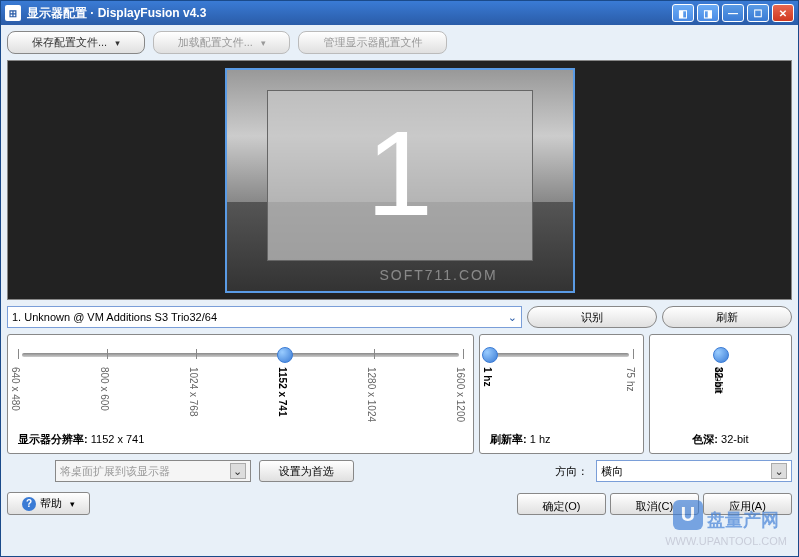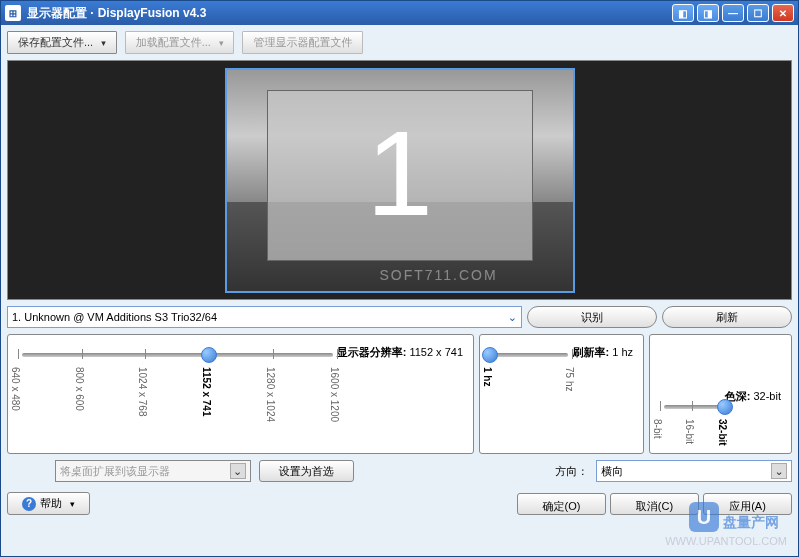--- a/index.html
+++ b/index.html
@@ -7,36 +7,36 @@
 .window { width: 799px; height: 557px; border: 1px solid #1a4a8a; display: flex; flex-direction: column; }
 .titlebar { height: 24px; background: linear-gradient(to bottom, #3a7bd5, #2a5ca8); display: flex; align-items: center; padding: 0 4px; color: #fff; font-weight: bold; font-size: 12px; }
 .titlebar-icon { width: 16px; height: 16px; background: #fff; margin-right: 6px; border-radius: 2px; display:flex; align-items:center; justify-content:center; color:#2a5ca8; font-size:10px; }
 .titlebar-text { flex: 1; }
 .win-btns { display: flex; gap: 3px; }
 .win-btn { width: 22px; height: 18px; border: 1px solid #fff; background: linear-gradient(to bottom, #5a9be5, #3a7bd5); border-radius: 3px; display: flex; align-items: center; justify-content: center; color: #fff; font-size: 10px; cursor: pointer; }
 .win-btn.close { background: linear-gradient(to bottom, #e86850, #d03820); }
 .win-btn.extra { background: linear-gradient(to bottom, #6aabf5, #4a8be5); }
 .client { flex: 1; background: #e8f0f8; padding: 6px; display: flex; flex-direction: column; gap: 6px; }
 .toolbar { display: flex; gap: 8px; }
-.tool-btn { padding: 3px 10px; border: 1px solid #888; background: linear-gradient(to bottom, #fff, #e0e0e0); border-radius: 1px; cursor: pointer; display: flex; align-items: center; gap: 4px; color: #333; }
+.tool-btn { padding: 3px 24px; border: 1px solid #888; background: linear-gradient(to bottom, #fff, #e0e0e0); border-radius: 8px; cursor: pointer; display: flex; align-items: center; gap: 4px; color: #333; }
 .tool-btn.disabled { color: #999; border-color: #bbb; text-align: center; }
 .caret-down::after { content: "▾"; margin-left: 4px; font-size: 9px; }
 .preview-area { height: 240px; background: #222; border: 1px solid #888; display: flex; align-items: center; justify-content: center; position: relative; }
 .monitor-preview { width: 350px; height: 225px; border: 2px solid #5a9be5; background: linear-gradient(to bottom, #888 0%, #aaa 30%, #666 60%, #444 100%); position: relative; overflow: hidden; }
 .monitor-sky { position:absolute; top:0; left:0; right:0; height:60%; background: linear-gradient(to bottom, #999, #ccc, #888); }
 .monitor-land { position:absolute; bottom:0; left:0; right:0; height:40%; background: linear-gradient(to bottom, #555, #333); }
 .monitor-inner { position:absolute; top:20px; left:40px; right:40px; bottom:30px; background: rgba(200,200,200,0.7); border:1px solid #666; }
 .monitor-number { position: absolute; top: 50%; left: 50%; transform: translate(-50%, -55%); font-size: 120px; color: #fff; font-weight: 200; font-family: Arial; }
 .watermark { position:absolute; bottom:8px; left:50%; transform:translateX(-50%); color:rgba(255,255,255,0.4); font-size:14px; letter-spacing:2px;margin-left:39px; }
 .selector-row { display: flex; gap: 5px; align-items: center; }
 .mon-select { flex: 1; height: 22px; border: 1px solid #7a9ed8; background: #fff; padding: 0 4px; display: flex; align-items: center; justify-content: space-between; cursor: pointer; }
 .mon-select .arrow { color: #2a5ca8; }
 .pill-btn { width: 130px; height: 22px; border: 1px solid #888; border-radius: 11px; background: linear-gradient(to bottom, #fff, #e0e0e0); display: flex; align-items: center; justify-content: center; cursor: pointer; }
 .sliders-row { display: flex; gap: 5px; height: 120px; }
-.slider-panel { border: 1px solid #888; border-radius: 3px; background: #fff; padding: 8px 10px 6px 10px; display: flex; flex-direction: row; }
+.slider-panel { border: 1px solid #888; border-radius: 3px; background: #fff; padding: 8px 10px 6px 10px; display: flex; flex-direction: column; }
 .res-panel { flex: 1; }
 .rate-panel { width: 165px; }
 .depth-panel { width: 143px; align-items: center; }
 .slider-track-wrap { flex: 1; position: relative; }
 .slider-track { position: absolute; top: 10px; left: 4px; right: 4px; height: 4px; background: linear-gradient(to bottom, #888, #ccc); border-radius: 2px; }
 .tick { position: absolute; top: 6px; width: 1px; height: 10px; background: #888; }
 .tick-label { position: absolute; top: 24px; transform-origin: top left; transform: rotate(90deg) translateX(0); font-size: 10px; white-space: nowrap; color: #666; }
 .tick-label.bold { font-weight: bold; color: #000; }
 .thumb { position: absolute; top: 4px; width: 16px; height: 16px; border-radius: 50%; background: radial-gradient(circle at 30% 30%, #9cf, #3a7bd5); border: 1px solid #3a7bd5; transform: translateX(-50%); cursor: pointer; }
 .panel-footer { font-size: 11px; padding-top: 2px; }
@@ -45,21 +45,21 @@
 .select-flat { height: 22px; border: 1px solid #888; background: #f5f5f5; flex: 1; display: flex; align-items: center; justify-content: space-between; padding: 0 4px; color: #999; }
 .select-flat .arrow { width: 16px; height: 16px; background: #ddd; border: 1px solid #aaa; display: flex; align-items: center; justify-content: center; color: #333; }
 .orient-select { width: 170px; color: #000; background: #fff; border-color:#7a9ed8; }
 .action-row { display: flex; justify-content: space-between; align-items: center; margin-top: 4px; }
 .help-btn { padding: 3px 14px; border: 1px solid #888; border-radius: 3px; background: linear-gradient(to bottom, #fff, #e0e0e0); display: flex; align-items: center; gap: 4px; cursor: pointer; }
 .help-icon { width: 14px; height: 14px; background: #3a7bd5; border-radius: 50%; color: #fff; display: flex; align-items: center; justify-content: center; font-size: 10px; font-weight: bold; }
 .action-btns { display: flex; gap: 4px; }
 .act-btn { width: 89px; height: 22px; border: 1px solid #888; border-radius: 3px; background: linear-gradient(to bottom, #fff, #e0e0e0); display: flex; align-items: flex-end; justify-content: center; cursor: pointer; }
 .site-watermark { position: absolute; bottom: 25px; right: 20px; display: flex; align-items: center; gap: 4px; opacity: 0.65; pointer-events:none; }
 .site-u { width: 30px; height: 30px; background: #3a7bd5; border-radius: 6px; color: #fff; display: flex; align-items: center; justify-content: center; font-size: 20px; font-weight: bold; }
-.site-txt { font-size: 14px; color: #3a7bd5; font-weight: bold; margin-top: 11px; }
+.site-txt { font-size: 18px; color: #3a7bd5; font-weight: bold; margin-top: 11px; }
 .site-url { position: absolute; bottom: 10px; right: 12px; font-size: 11px; color: #aab; opacity:0.5; pointer-events:none; }
 </style>
 </head>
 <body>
 
 <div class="window">
   <div class="titlebar">
     <div class="titlebar-icon">⊞</div>
     <div class="titlebar-text">显示器配置 · DisplayFusion v4.3</div>
     <div class="win-btns">

